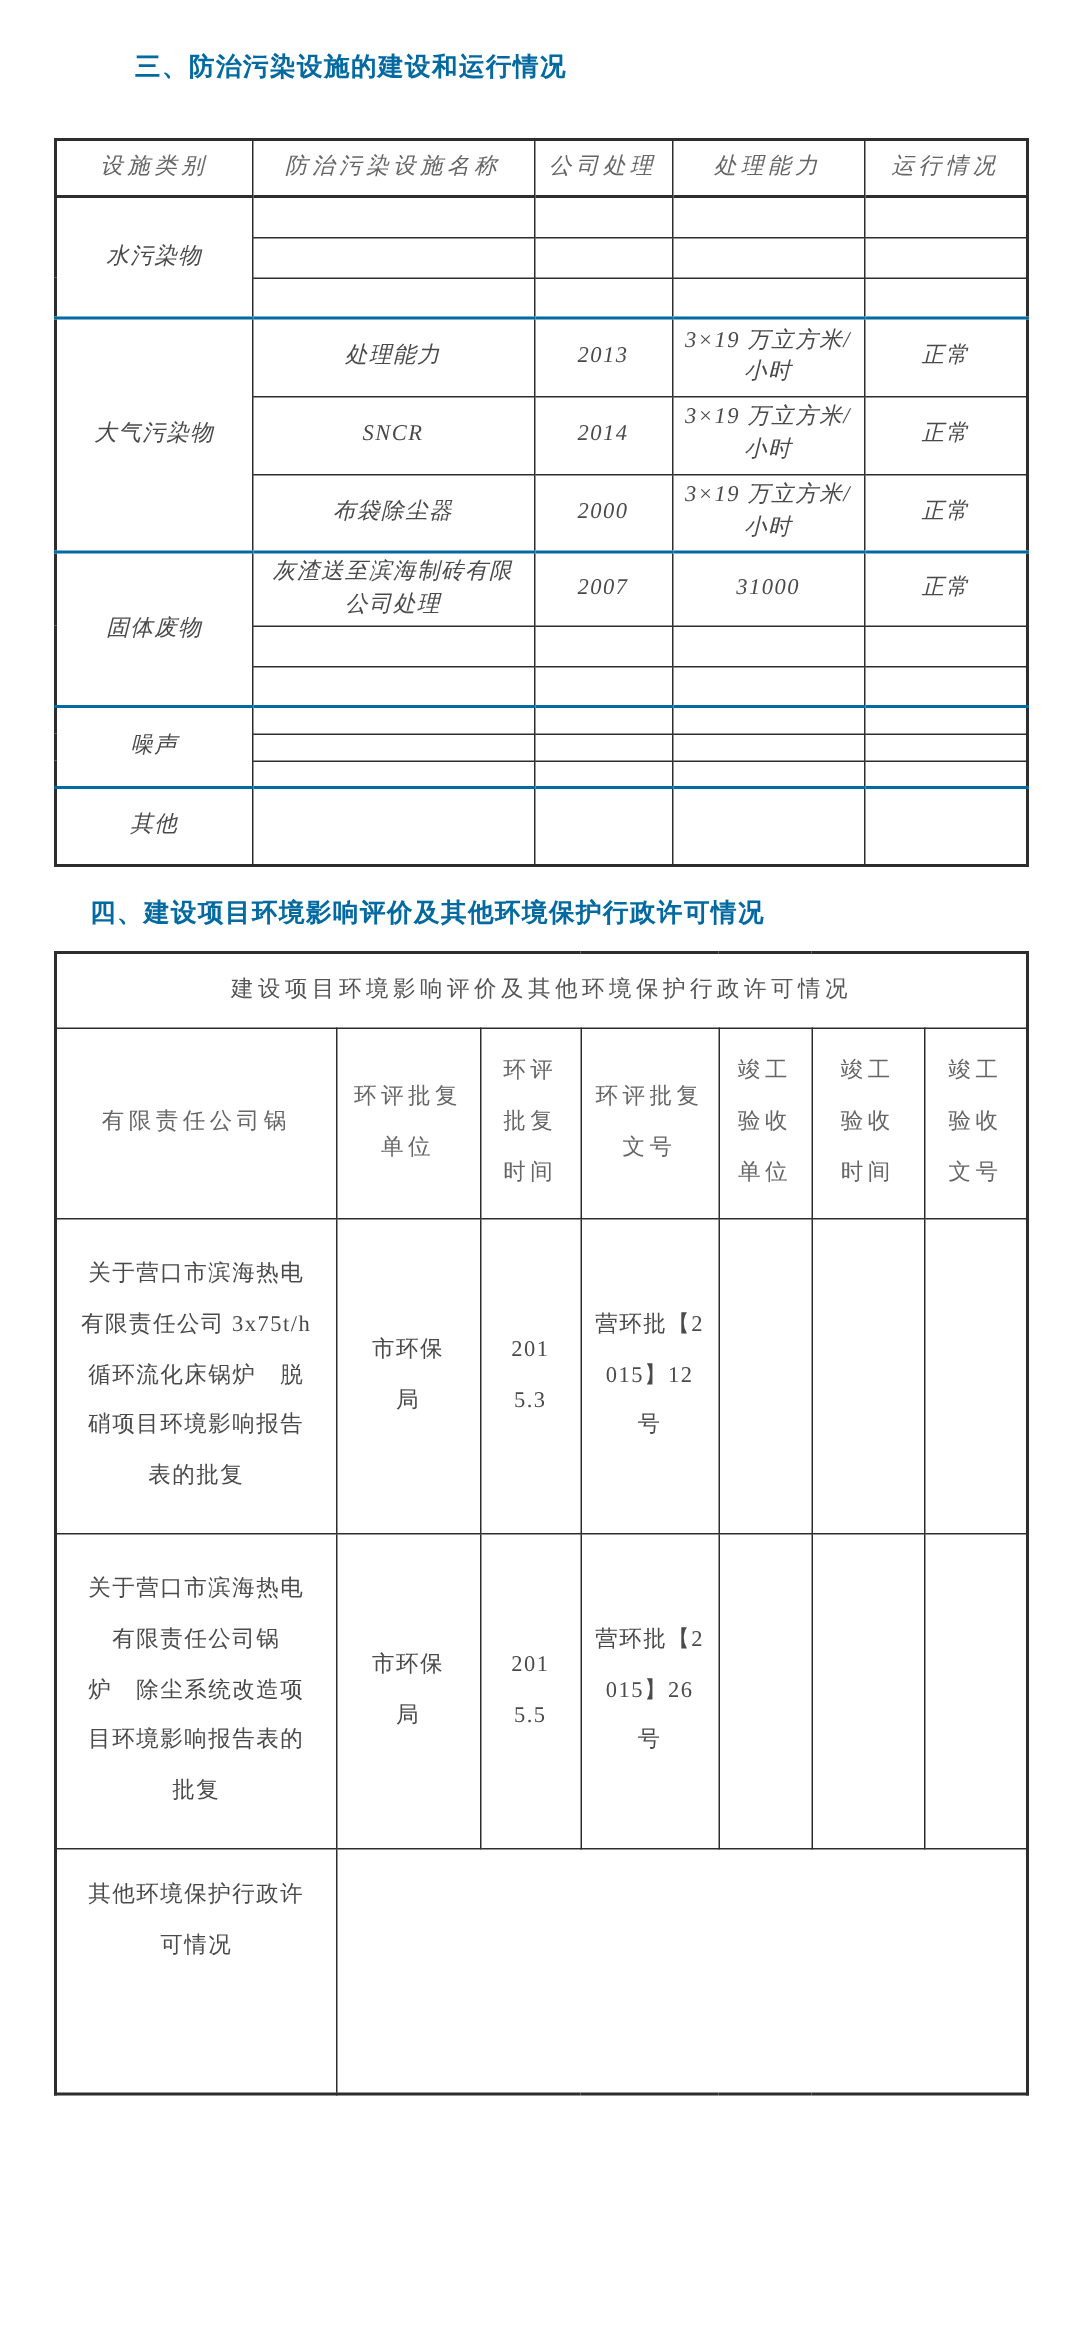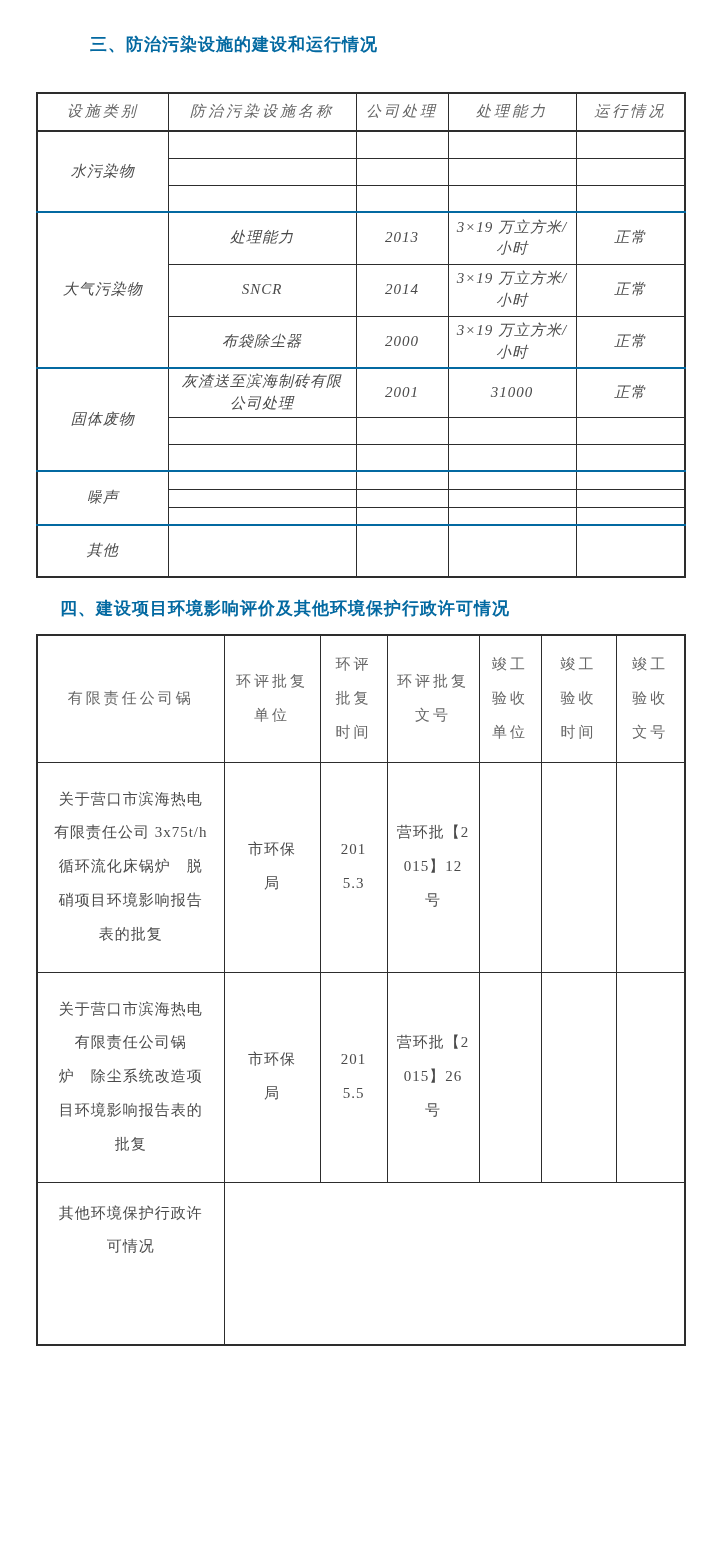--- a/index.html
+++ b/index.html
@@ -100,21 +100,21 @@
     <td>2000</td>
     <td>3×19 万立方米/
 小时</td>
     <td>正常</td>
   </tr>
 
   <tr class="st h46">
     <td rowspan="3">固体废物</td>
     <td>灰渣送至滨海制砖有限
 公司处理</td>
-    <td>2001</td>
+    <td>2007</td>
     <td>31000</td>
     <td>正常</td>
   </tr>
   <tr class="h27">
     <td></td>
     <td></td>
     <td></td>
     <td></td>
   </tr>
   <tr class="h27">
@@ -160,20 +160,23 @@
   <colgroup>
     <col style="width:187px">
       <col style="width:96px">
       <col style="width:67px">
     <col style="width:92px">
       <col style="width:62px">
       <col style="width:75px">
     <col style="width:69px">
   </colgroup>
   <tbody>
+      <tr>
+    <td colspan="7" class="bh">建设项目环境影响评价及其他环境保护行政许可情况</td>
+  </tr>
   <tr class="th2">
     <th>有限责任公司锅</th>
     <th>环评批复
 单位</th>
     <th>环评
 批复
 时间</th>
     <th>环评批复
 文号</th>
     <th>竣工

